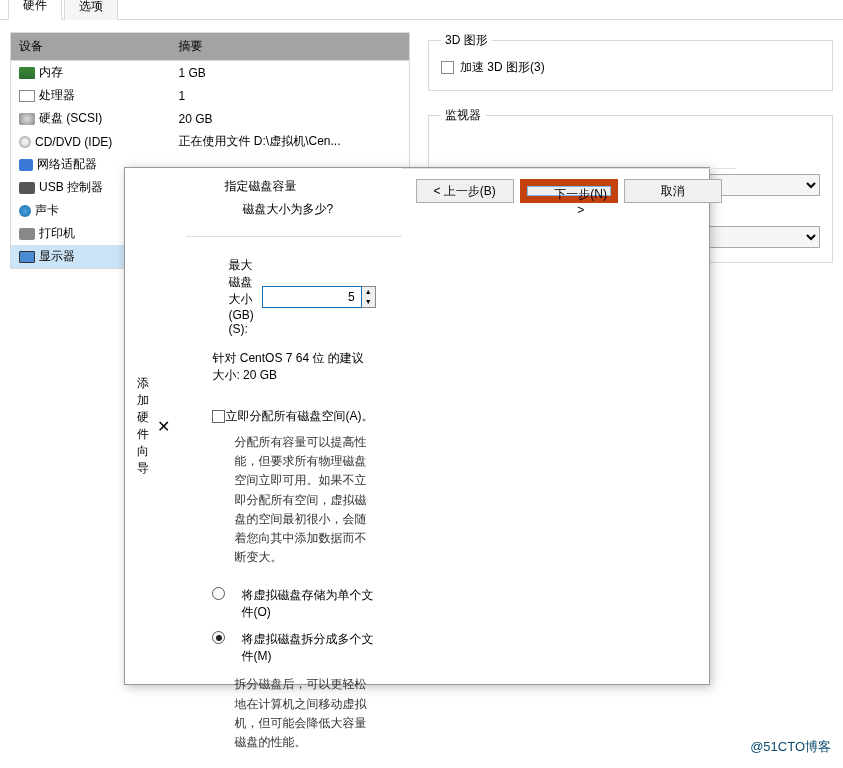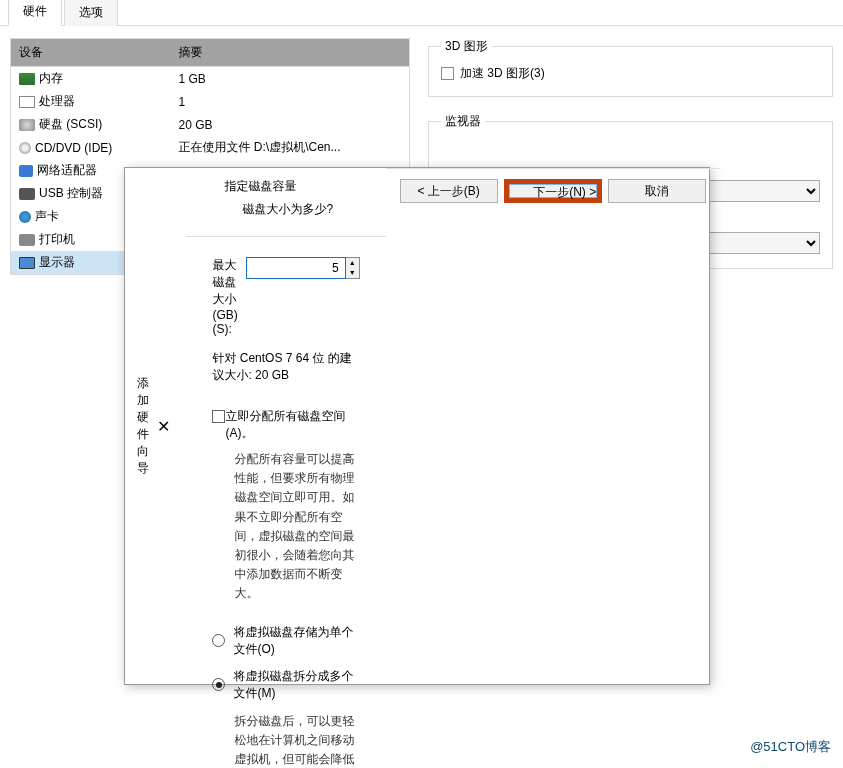--- a/index.html
+++ b/index.html
@@ -9,21 +9,21 @@
       background: #fff;
       color: #000;
       width: 843px;
       height: 768px;
       position: relative;
       overflow: hidden;
     }
     .tabs {
       display: flex;
       border-bottom: 1px solid #d9d9d9;
-      height: 26px;
+      height: 20px;
       padding-left: 8px;
       align-items: flex-end;
     }
     .tab {
       padding: 5px 14px;
       border: 1px solid #d9d9d9;
       border-bottom: none;
       background: #f5f5f5;
       margin-right: 2px;
       position: relative;
@@ -96,54 +96,54 @@
       justify-content: space-between;
       align-items: center;
       padding: 6px 8px 6px 12px;
       font-size: 12px;
     }
     .dialog-close { font-size: 16px; padding: 2px 8px; cursor: pointer; }
     .dialog-body { padding: 10px 26px 10px 26px; flex: 1; }
     .dialog-heading { font-weight: normal; margin: 0 0 6px 12px; }
     .dialog-sub { margin-left: 30px; margin-bottom: 18px; }
     .separator { border-top: 1px solid #e0e0e0; margin: 6px -26px 20px -26px; }
-    .field-row { display: flex; margin-bottom: 14px; margin-left: 0;}
+    .field-row { display: flex; align-items: center; margin-bottom: 14px; margin-left: 16px;}
     .field-row label { margin-right: 8px; }
     .spin-input {
       display: flex; align-items: stretch; height: 22px;
     }
     .spin-input input {
       width: 100px; text-align: right; padding: 2px 6px;
       border: 1px solid #1a6fbf; outline: none; font-size: 12px;
     }
     .spin-buttons { display:flex; flex-direction: column; border:1px solid #888; border-left:none;}
     .spin-buttons span { font-size:7px; line-height:10px; padding:0 3px; background:#efefef; cursor:pointer;}
     .hint { margin-bottom: 24px; }
     .cb-line { display:flex; align-items:flex-start; margin-bottom:8px;}
     .cb-box { width:13px;height:13px;border:1px solid #666;flex-shrink:0;margin-top:2px;}
     .desc { margin-left: 22px; color:#333; line-height:1.6; margin-bottom: 20px;}
-    .radio-line { display:flex;align-items:center;gap:8px;margin-bottom:10px;}
+    .radio-line { display:flex;gap:16px;margin-bottom:10px;}
     .radio-outer { width:13px;height:13px;border:1px solid #555;border-radius:50%;display:flex;align-items:center;justify-content:center;flex-shrink:0;}
     .radio-inner { width:6px;height:6px;border-radius:50%;background:#222;}
     .dialog-footer {
       border-top: 1px solid #e0e0e0;
       padding: 10px 14px;
       display: flex;
       justify-content: flex-start;
       gap: 6px;
     }
     .btn {
       min-width: 98px;
       height: 24px;
       border: 1px solid #adadad;
       background: #f0f0f0;
       font-size: 12px;
       cursor: pointer;
     }
-    .btn.primary { border: 5px solid #c2410c; box-shadow: inset 0 0 0 1px #7ab7ea; padding-left: 24px; }
+    .btn.primary { border: 7px solid #c2410c; box-shadow: inset 0 0 0 1px #7ab7ea; padding-left: 24px; }
     .watermark {
       position: absolute; right: 12px; bottom: 12px;
       color: #0c4a6e; font-size: 13px;
     }
   </style>
 </head>
 <body>
 
 <div class="tabs">
   <div class="tab active">硬件</div>

